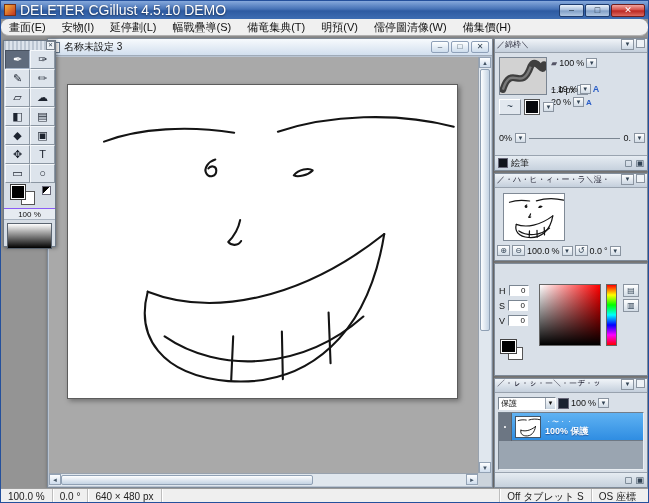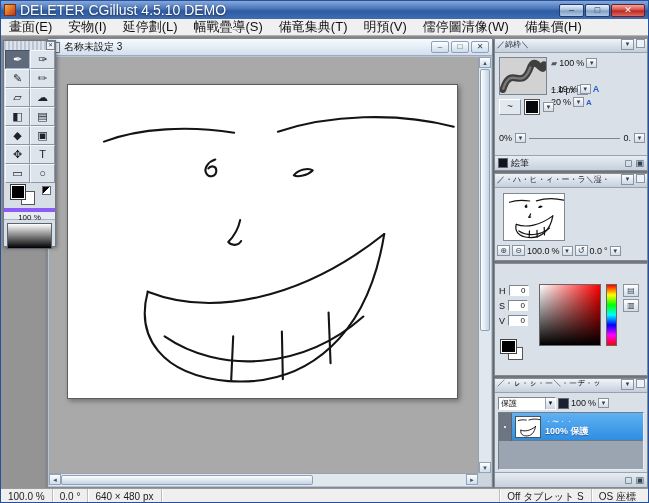--- a/index.html
+++ b/index.html
@@ -13,21 +13,21 @@
 .appicon{width:12px;height:12px;flex:none;margin-right:4px;border:1px solid #7c3014;
  background:linear-gradient(135deg,#f5b23a 0%,#e06a28 55%,#b salmon 100%,#a83020 100%);background:linear-gradient(135deg,#f5b23a,#c23422);}
 .apptitle{flex:1;color:#fff;font-size:14px;white-space:nowrap;text-shadow:0 1px 2px rgba(0,0,0,.55);}
 .winbtns{display:flex;gap:1px;flex:none;}
 .wb{width:25px;height:13px;border:1px solid #1e3c6e;border-radius:2px;text-align:center;font-size:9px;line-height:11px;color:#234;
  background:linear-gradient(#eaf2fb,#a3bad8 49%,#7f9ec6 51%,#b2c8e2);}
 .wb.close{width:34px;color:#fff;border-color:#6e1e1e;background:linear-gradient(#f2a6a0,#d24840 49%,#b82420 51%,#dc6a60);}
 
 
 .menubar{position:absolute;left:0;top:18px;width:100%;height:17px;background:#f0f0f0;border-bottom:1px solid #b4b4b4;
- display:flex;align-items:center;font-size:13px;overflow:hidden;}
+ display:flex;align-items:center;font-size:11px;overflow:hidden;border-radius:8px;}
 .mi{padding:0 8px;line-height:16px;white-space:nowrap;}
 
 
 .workspace{position:absolute;left:0;top:35px;width:100%;height:452px;background:#949494;}
 .docwin{position:absolute;left:46px;top:2px;width:446px;height:450px;background:#b9c4d2;border:1px solid #7e8a98;box-shadow:1px 1px 4px rgba(0,0,0,.45);}
 .doctitle{height:17px;background:linear-gradient(#f7fafd,#d2dfee);border-bottom:1px solid #9fabb9;display:flex;align-items:center;padding:0 3px;font-size:10px;}
 .docicon{width:9px;height:11px;background:#fff;border:1px solid #667a90;margin-right:4px;flex:none;}
 .doctext{flex:1;white-space:nowrap;overflow:hidden;}
 .docbtns{display:flex;gap:2px;flex:none;}
 .db{width:18px;height:12px;border:1px solid #8ea0b8;border-radius:2px;background:linear-gradient(#feffff,#cddcec);font-size:8px;line-height:10px;text-align:center;color:#345;}
@@ -46,21 +46,21 @@
 .toolbox{position:absolute;left:2px;top:4px;width:53px;height:207px;background:#d7dee6;border:1px solid #6e7a88;box-shadow:1px 1px 4px rgba(0,0,0,.4);z-index:6;}
 .tbhead{height:9px;position:relative;background:repeating-linear-gradient(90deg,#bcc6d2 0 2px,#dde4ec 2px 4px);}
 .tbclose{position:absolute;right:0;top:0;width:9px;height:9px;border:1px solid #78828e;background:#eef2f6;font-size:6px;line-height:7px;text-align:center;color:#345;}
 .tbgrid{display:grid;grid-template-columns:25px 25px;padding-left:1px;}
 .tcell{height:19px;border:1px solid;border-color:#f5f8fb #8b96a2 #8b96a2 #f5f8fb;background:#dde4ec;font-size:11px;line-height:16px;text-align:center;color:#1d2430;}
 .tcell.sel{background:#5f6b7c;color:#fff;border-color:#47515f #a5b4c8 #a5b4c8 #47515f;}
 .swatches{position:relative;height:25px;}
 .sw-b{position:absolute;left:7px;top:2px;width:14px;height:14px;background:#000;border:1px solid #fff;outline:1px solid #3a3a3a;z-index:2;}
 .sw-w{position:absolute;left:17px;top:8px;width:14px;height:14px;background:#fff;border:1px solid #555;}
 .sw-mini{position:absolute;right:4px;top:3px;width:9px;height:9px;border:1px solid #667;background:linear-gradient(135deg,#000 50%,#fff 50%);}
-.tbop{height:12px;font-size:8px;text-align:center;line-height:11px;background:#e6ebf1;border-top:4px solid #8b5cf6;border-bottom:1px solid #aab4c0;}
+.tbop{height:12px;font-size:8px;text-align:center;line-height:11px;background:#e6ebf1;border-top:1px solid #8b5cf6;border-bottom:1px solid #aab4c0;}
 .tbgrad{margin:3px 3px 0 3px;height:26px;background:linear-gradient(180deg,#ffffff,#000000);border:1px solid #5a6470;}
 
 
 .panel{position:absolute;left:493px;width:154px;background:#d9e0e8;border:1px solid #808c9a;box-shadow:1px 1px 3px rgba(0,0,0,.35);font-size:9px;}
 .phead{height:14px;background:linear-gradient(#f0f4f8,#c4cfdc);border-bottom:1px solid #98a2ae;display:flex;align-items:flex-start;padding:0 2px;white-space:nowrap;overflow:hidden;}
 .ptabs{flex:1;font-size:8px;color:#223;overflow:hidden;}
 .pdrop{width:13px;height:11px;flex:none;border:1px solid #8a94a0;background:linear-gradient(#fff,#ccd7e3);font-size:6px;line-height:9px;text-align:center;color:#345;}
 .pbox{width:9px;height:9px;flex:none;border:1px solid #8a94a0;background:#eef2f6;margin-left:2px;}
 .mini{display:inline-block;border:1px solid #8a94a0;background:linear-gradient(#fff,#d2dce6);text-align:center;color:#345;}
 .spin{width:11px;height:10px;font-size:6px;line-height:9px;}

